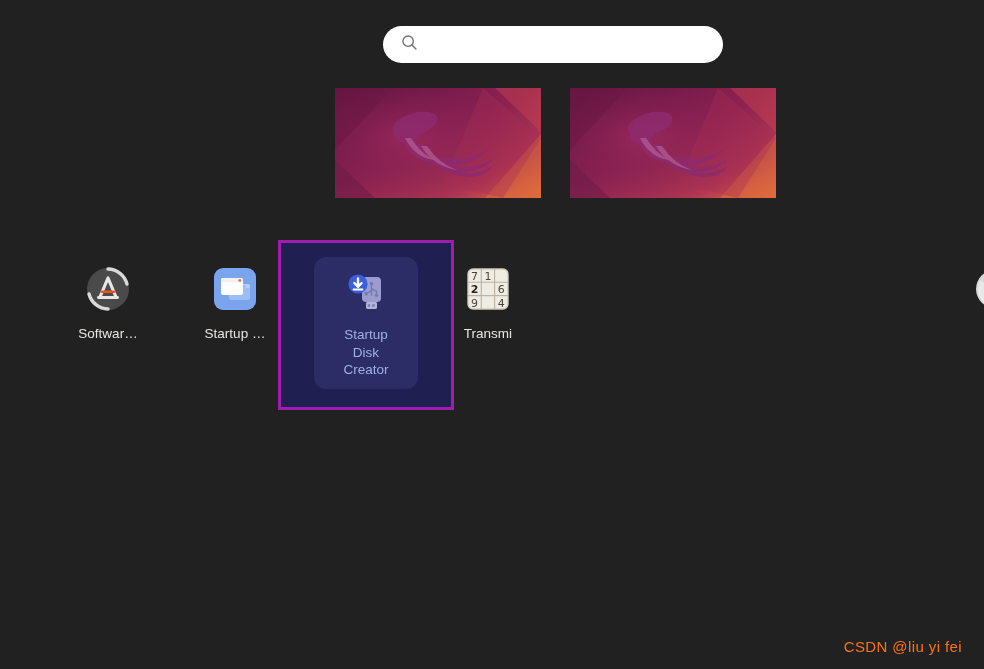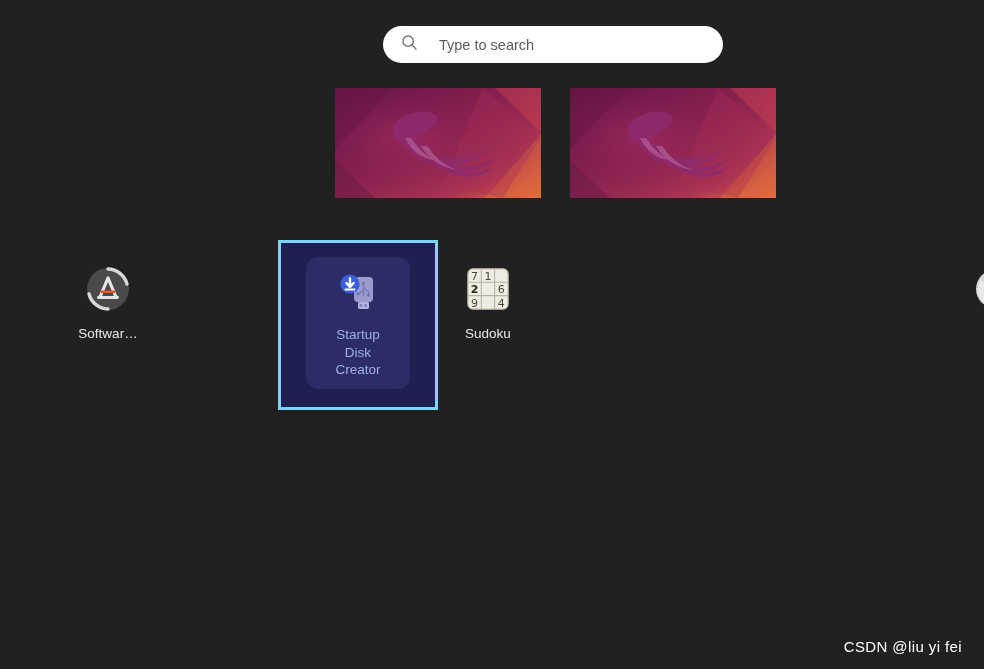--- a/index.html
+++ b/index.html
@@ -71,60 +71,59 @@
     font-size:13.5px;
     color:#e8e6e3;
     text-align:center;
     line-height:17px;
     white-space:pre-line;
   }
 
   
   #app-item-startup-disk-creator {
     background:#1f1f52;
-    width:160px;
+    width:176px;
     height:170px;
     top:-12px;
     padding-top:0;
     justify-content:flex-start;
-    border:3px solid #7dd3fc;
+    border:3px solid #a21caf;
   }
   #selected-inner {
     margin-top:14px;
     width:104px;
     min-height:132px;
     background:#2c2c66;
     border-radius:12px;
     display:flex; flex-direction:column; align-items:center;
     padding-top:12px;
   }
   #selected-inner .app-label { color:#9eb0e8; margin-top:11px; font-size:13.5px; line-height:17.5px; }
 
   
   #watermark {
     position:absolute;
     right:22px; bottom:14px;
     font-size:15px;
-    color:#ffffff;
+    color:#f97316;
     letter-spacing:0.4px;
   }
 </style>
 </head>
 <body>
 
 <div id="screen">
 
   <div id="search-wrap">
     <span>
       <svg id="search-icon" viewBox="0 0 20 20">
         <circle cx="8.4" cy="8.4" r="6.1" fill="none" stroke="#707070" stroke-width="1.6"></circle>
         <line x1="12.9" y1="12.9" x2="17.6" y2="17.6" stroke="#707070" stroke-width="1.6" stroke-linecap="round"></line>
       </svg>
     </span>
-    <input id="search-input" type="text" placeholder="Type to search" style="">
   </div>
 
   <div class="thumb" id="thumb-0">
     <svg viewBox="0 0 206 110" preserveAspectRatio="none">
       <defs>
         <linearGradient id="wg1" x1="0" y1="0" x2="1" y2="1">
           <stop offset="0" stop-color="#5d1340"></stop>
           <stop offset="0.45" stop-color="#8e2252"></stop>
           <stop offset="0.78" stop-color="#b83a55"></stop>
           <stop offset="1" stop-color="#e06a3a"></stop>
@@ -190,20 +189,34 @@
           <path d="M23 3 A20 20 0 0 1 42 18" fill="none" stroke="#d9d9d9" stroke-width="3.4" stroke-linecap="round"></path>
           <path d="M23 43 A20 20 0 0 1 4 28" fill="none" stroke="#d9d9d9" stroke-width="3.4" stroke-linecap="round"></path>
           <path d="M15 31 L23 12 L31 31" fill="none" stroke="#e6e6e6" stroke-width="3.2" stroke-linejoin="round"></path>
           <rect x="12" y="30" width="22" height="3" rx="1.4" fill="#e6e6e6"></rect>
           <rect x="15.5" y="24.5" width="15" height="2.6" rx="1.3" fill="#e95420"></rect>
         </svg>
       </span>
       <div class="app-label">Softwar…</div>
     </div>
 
+    <div class="app-item" style="left:172px;">
+      <span class="app-icon">
+        <svg viewBox="0 0 46 46">
+          <rect x="2" y="2" width="42" height="42" rx="9" fill="#7ba4ee"></rect>
+          <rect x="17" y="18" width="21" height="16" rx="2" fill="#9dbdf4"></rect>
+          <rect x="17" y="18" width="21" height="4" rx="2" fill="#b8d0f7"></rect>
+          <rect x="31" y="19.4" width="2.4" height="2.4" rx="0.6" fill="#8fb0ef"></rect>
+          <rect x="9" y="12" width="22" height="17" rx="2" fill="#ffffff"></rect>
+          <rect x="9" y="12" width="22" height="4.4" rx="2" fill="#f2f2f2"></rect>
+          <rect x="26.5" y="13.3" width="2.6" height="2.2" rx="0.6" fill="#e8603a"></rect>
+        </svg>
+      </span>
+      <div class="app-label">Startup …</div>
+    </div>
 
     <div class="app-item" id="app-item-startup-disk-creator" style="left:278px;">
       <div id="selected-inner">
         <span class="app-icon">
           <svg viewBox="0 0 46 46">
             <rect x="19" y="8" width="19" height="25" rx="4" fill="#9b9ccd"></rect>
             <rect x="23" y="33" width="11" height="7" rx="1.4" fill="#b3b4da"></rect>
             <rect x="24.6" y="35.2" width="2.6" height="2.6" fill="#7f80bb"></rect>
             <rect x="29.2" y="35.2" width="2.6" height="2.6" fill="#7f80bb"></rect>
             <g fill="#7577b5">
@@ -239,21 +252,21 @@
           <g font-family="DejaVu Sans, sans-serif" font-size="11" fill="#4a4438" text-anchor="middle">
             <text x="9.6" y="14">7</text>
             <text x="23" y="14">1</text>
             <text x="9.6" y="27.4" font-weight="bold" fill="#2b261c">2</text>
             <text x="36.3" y="27.4">6</text>
             <text x="9.6" y="40.6">9</text>
             <text x="36.3" y="40.6">4</text>
           </g>
         </svg>
       </span>
-      <div class="app-label">Sudoku</div>
+      <div class="app-label">Transmi</div>
     </div>
 
 
 
 
     <div class="app-item" style="left:932px;">
       <span class="app-icon">
         <svg viewBox="0 0 46 46">
           <circle cx="23" cy="23" r="19" fill="#d6d6d6"></circle>
           <path d="M23 4 A19 19 0 0 1 38 32 L23 23 Z" fill="#bdbdbd"></path>

